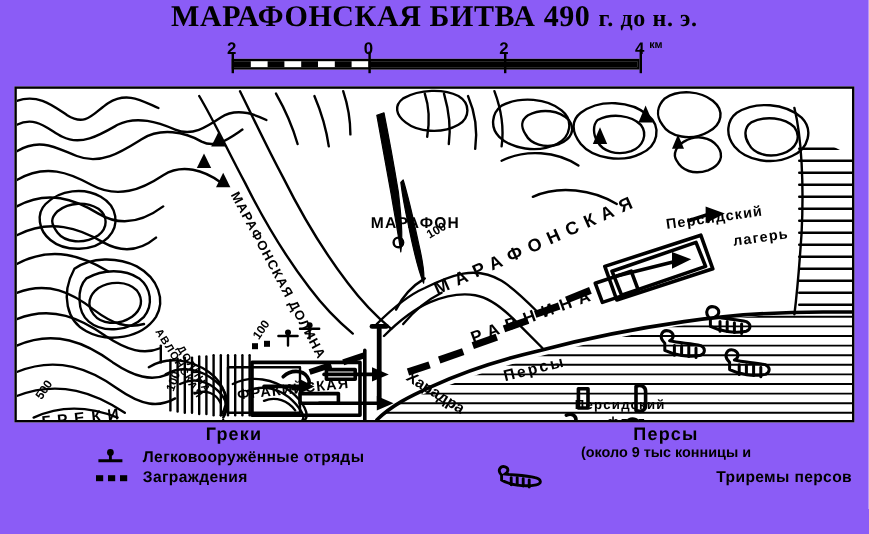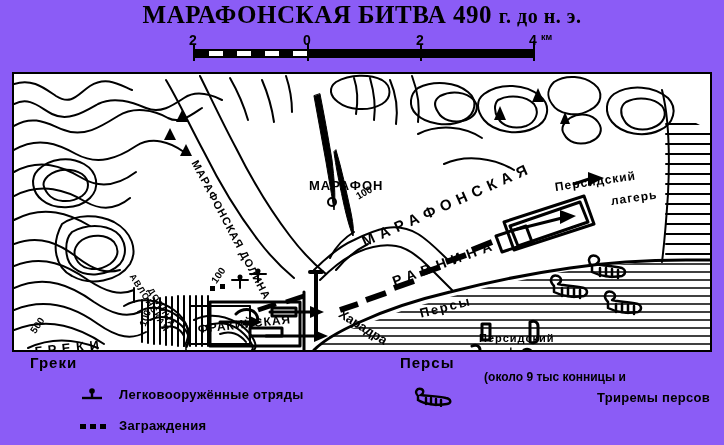--- a/index.html
+++ b/index.html
@@ -32,26 +32,26 @@
   .map svg{position:absolute;left:0;top:0;}
 
   
   .mlab{position:absolute;font-family:"Liberation Sans",sans-serif;
         font-weight:700;color:#000;white-space:nowrap;}
 
   
   .legend{position:absolute;left:0;top:354px;width:724px;height:91px;}
   .leg-col{position:absolute;top:0;}
   .leg-head{font-family:"Liberation Sans",sans-serif;font-weight:700;
-            font-size:15px;letter-spacing:1px;text-align:left;}
+            font-size:15px;letter-spacing:1px;text-align:center;}
   .leg-sub{font-family:"Liberation Sans",sans-serif;font-weight:700;
            font-size:12px;text-align:center;line-height:12px;}
   .leg-row{position:relative;display:flex;align-items:center;
            font-family:"Liberation Sans",sans-serif;font-weight:700;
-           font-size:13px;letter-spacing:.3px;margin-top:16px;}
+           font-size:13px;letter-spacing:.3px;margin-top:2px;}
   .leg-sym{width:38px;height:15px;position:relative;flex:none;margin-right:5px;}
   .leg-txt{white-space:nowrap;}
 </style>
 </head>
 <body>
 
 <div id="root">
 
   <div class="title">
     <span>МАРАФОНСКАЯ БИТВА 490</span>

